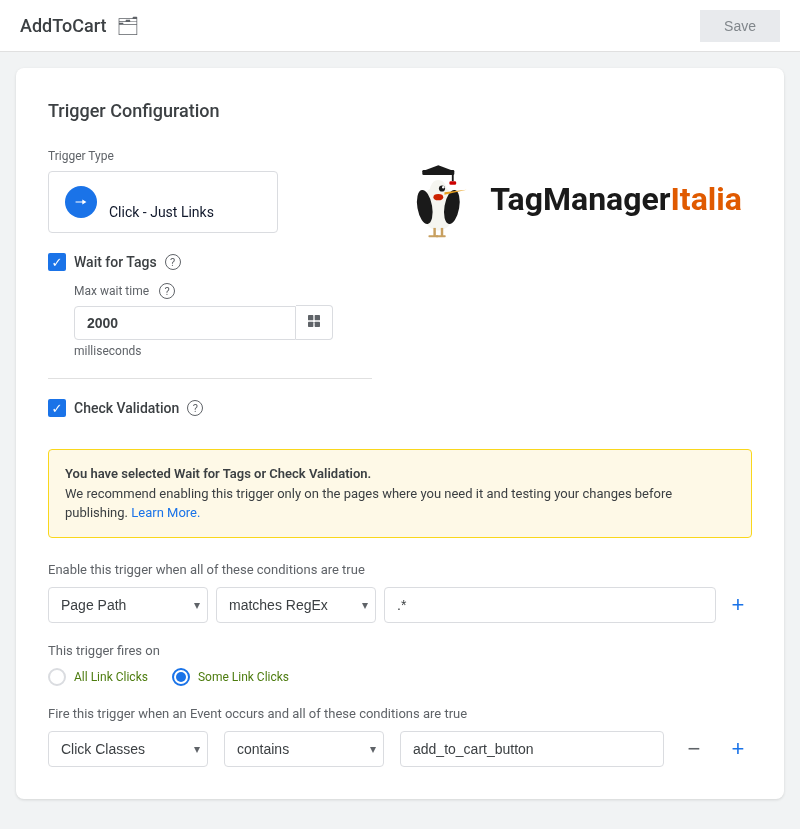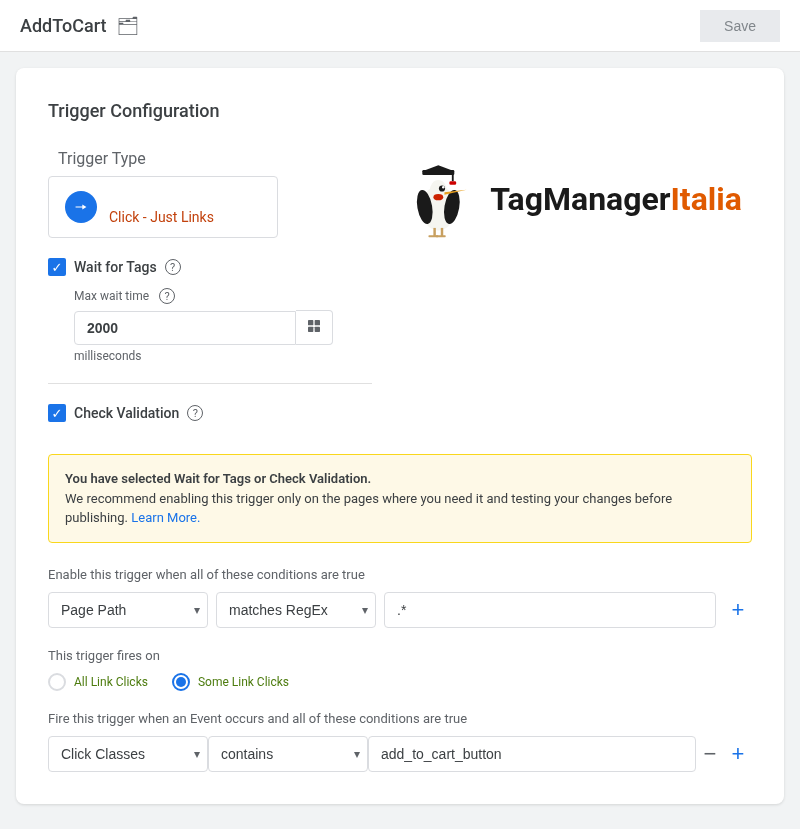--- a/index.html
+++ b/index.html
@@ -55,24 +55,23 @@
       padding: 32px;
       box-shadow: 0 1px 3px rgba(0,0,0,0.12);
     }
     .card-title {
       font-size: 18px;
       font-weight: 500;
       color: #3c4043;
       margin-bottom: 28px;
     }
     .section-label {
-      font-size: 16px;
+      font-size: 12px;
       color: #5f6368;
       margin-bottom: 8px;
-      margin-left: 10px;
     }
     .trigger-type-box {
       border: 1px solid #dadce0;
       border-radius: 4px;
       padding: 12px 16px;
       display: flex;
       align-items: center;
       gap: 12px;
       width: 230px;
       cursor: pointer;
@@ -84,21 +83,21 @@
       background: #1a73e8;
       border-radius: 50%;
       display: flex;
       align-items: center;
       justify-content: center;
       color: white;
       font-size: 16px;
     }
     .trigger-type-label {
       font-size: 14px;
-      color: #c2410c;
+      color: #0f172a;
       font-weight: 400;
       margin-top: 20px;
     }
     .header-row {
       display: flex;
       align-items: flex-start;
       gap: 20px;
       margin-bottom: 20px;
     }
     .trigger-left { flex: 1; }
@@ -315,21 +314,21 @@
       background: #1a73e8;
     }
     .radio-label {
       font-size: 12px;
       color: #4d7c0f;
     }
     .fire-condition-section { margin-top: 8px; }
     .conditions-row-full {
       display: flex;
       align-items: center;
-      gap: 0;
+      gap: 16px;
     }
   </style>
 </head>
 <body>
 
 <div class="top-bar">
   <div class="top-bar-left">
     <span class="top-bar-title">AddToCart</span>
     <span class="folder-icon">🗂</span>
   </div>

